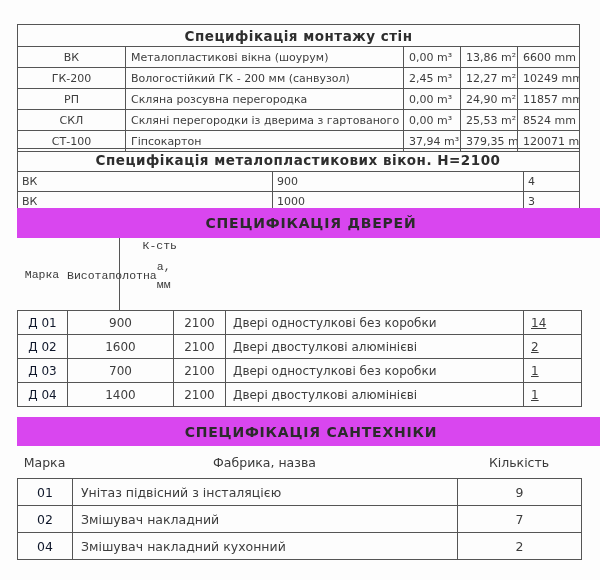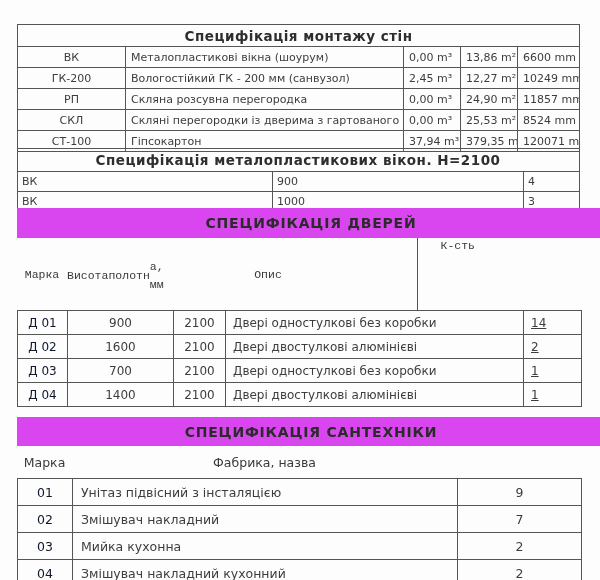--- a/index.html
+++ b/index.html
@@ -144,24 +144,23 @@
     </table>
 
   <div class="banner banner-doors">
     <span>СПЕЦИФІКАЦІЯ ДВЕРЕЙ</span>
   </div>
 
   <div class="doors-head">
     <div class="dh-cell dh-mark">Марка</div>
     <div class="dh-cell dh-height">
       <span>Висота</span>
-      <span>полотн</span>
+      <span>полотна</span>
       <span>а, мм</span>
     </div>
-    <div class="dh-cell dh-desc">Опис</div>
     <div class="dh-cell dh-qty">К-сть</div>
   </div>
 
   <table class="t3">
     <colgroup>
         <col style="width:50px">
         <col style="width:106px">
         <col style="width:52px">
         <col style="width:298px">
         <col style="width:58px">
@@ -198,45 +197,41 @@
   </tbody>
     </table>
 
   <div class="banner banner-san">
     <span>СПЕЦИФІКАЦІЯ САНТЕХНІКИ</span>
   </div>
 
   <div class="san-head">
     <div class="sh-cell sh-mark">Марка</div>
     <div class="sh-cell sh-name">Фабрика, назва</div>
+    <div class="sh-cell sh-qty">Кількість</div>
   </div>
 
   <table class="t4">
     <colgroup>
         <col style="width:55px">
         <col style="width:385px">
         <col style="width:124px">
       </colgroup>
     <tbody>
         <tr>
       <td class="red">01</td>
       <td class="c-name">Унітаз підвісний з інсталяцією</td>
       <td class="c-qty">9</td>
     </tr>
     <tr>
       <td class="red">02</td>
       <td class="c-name">Змішувач накладний</td>
       <td class="c-qty">7</td>
     </tr>
     <tr>
-      <td class="red">03</td>
-      <td class="c-name">Мийка кухонна</td>
-      <td class="c-qty">2</td>
-    </tr>
-    <tr>
       <td class="red">04</td>
       <td class="c-name">Змішувач накладний кухонний</td>
       <td class="c-qty">2</td>
     </tr>
   </tbody>
     </table>
 
 </div>
 
 </body></html>

